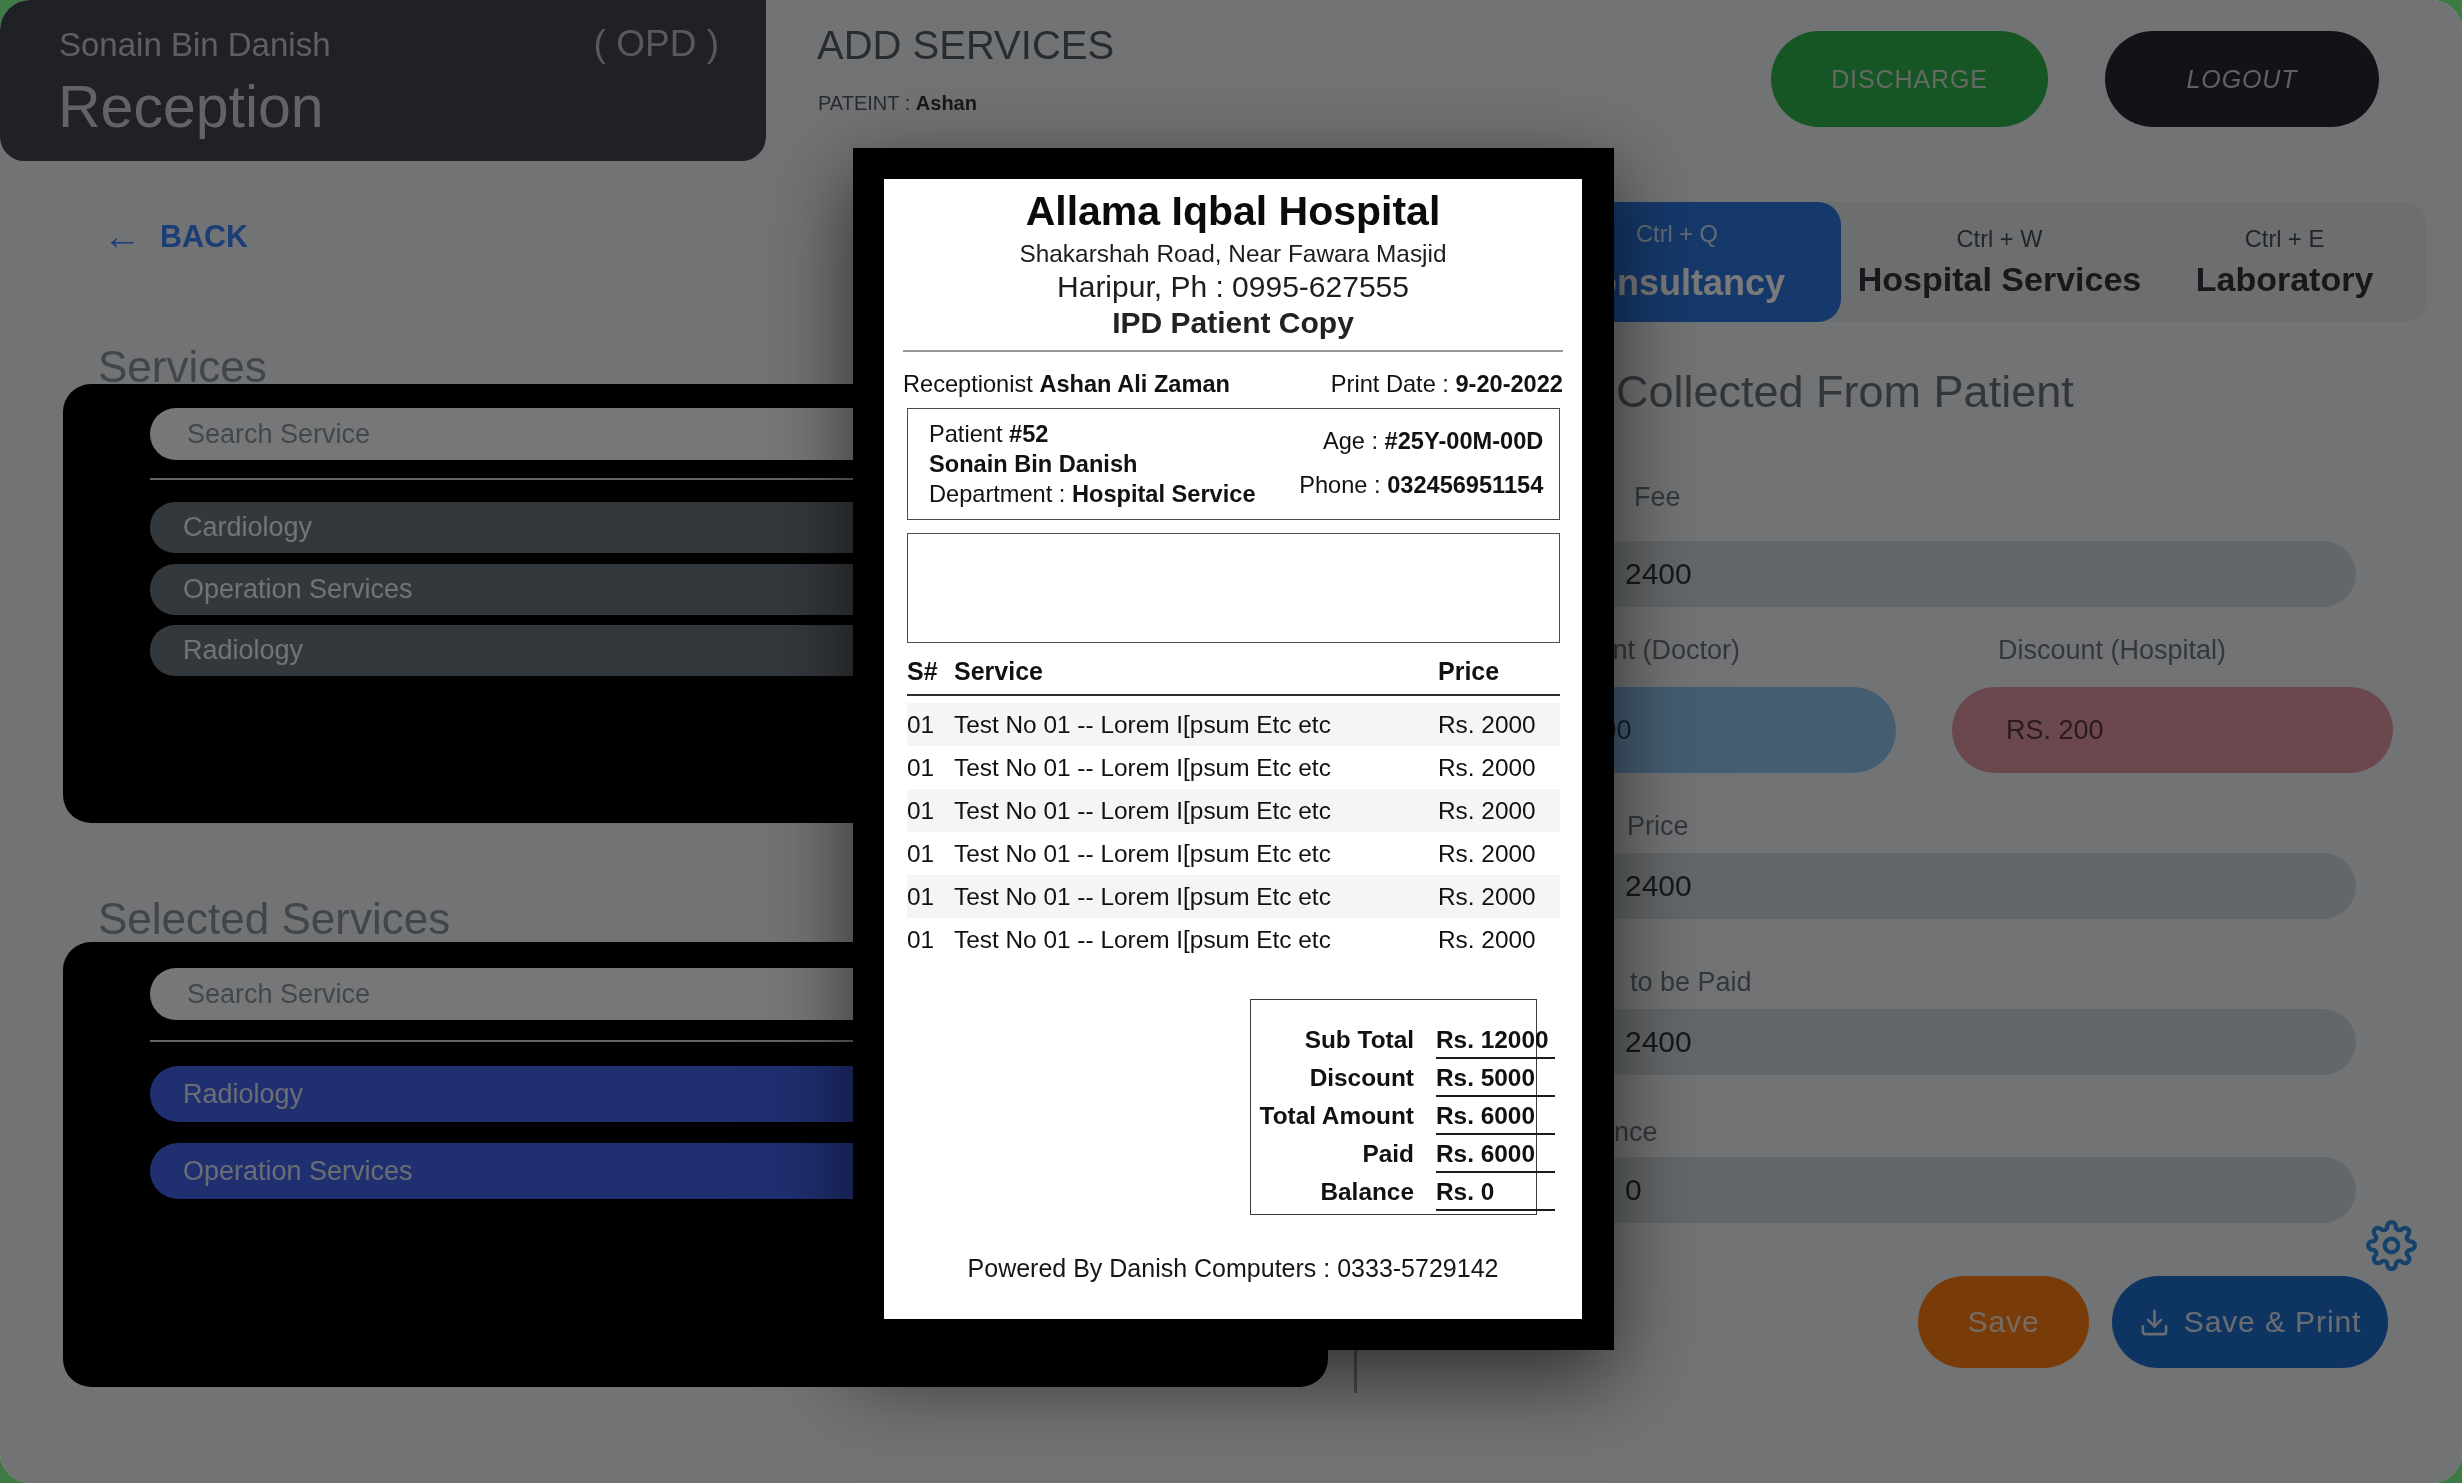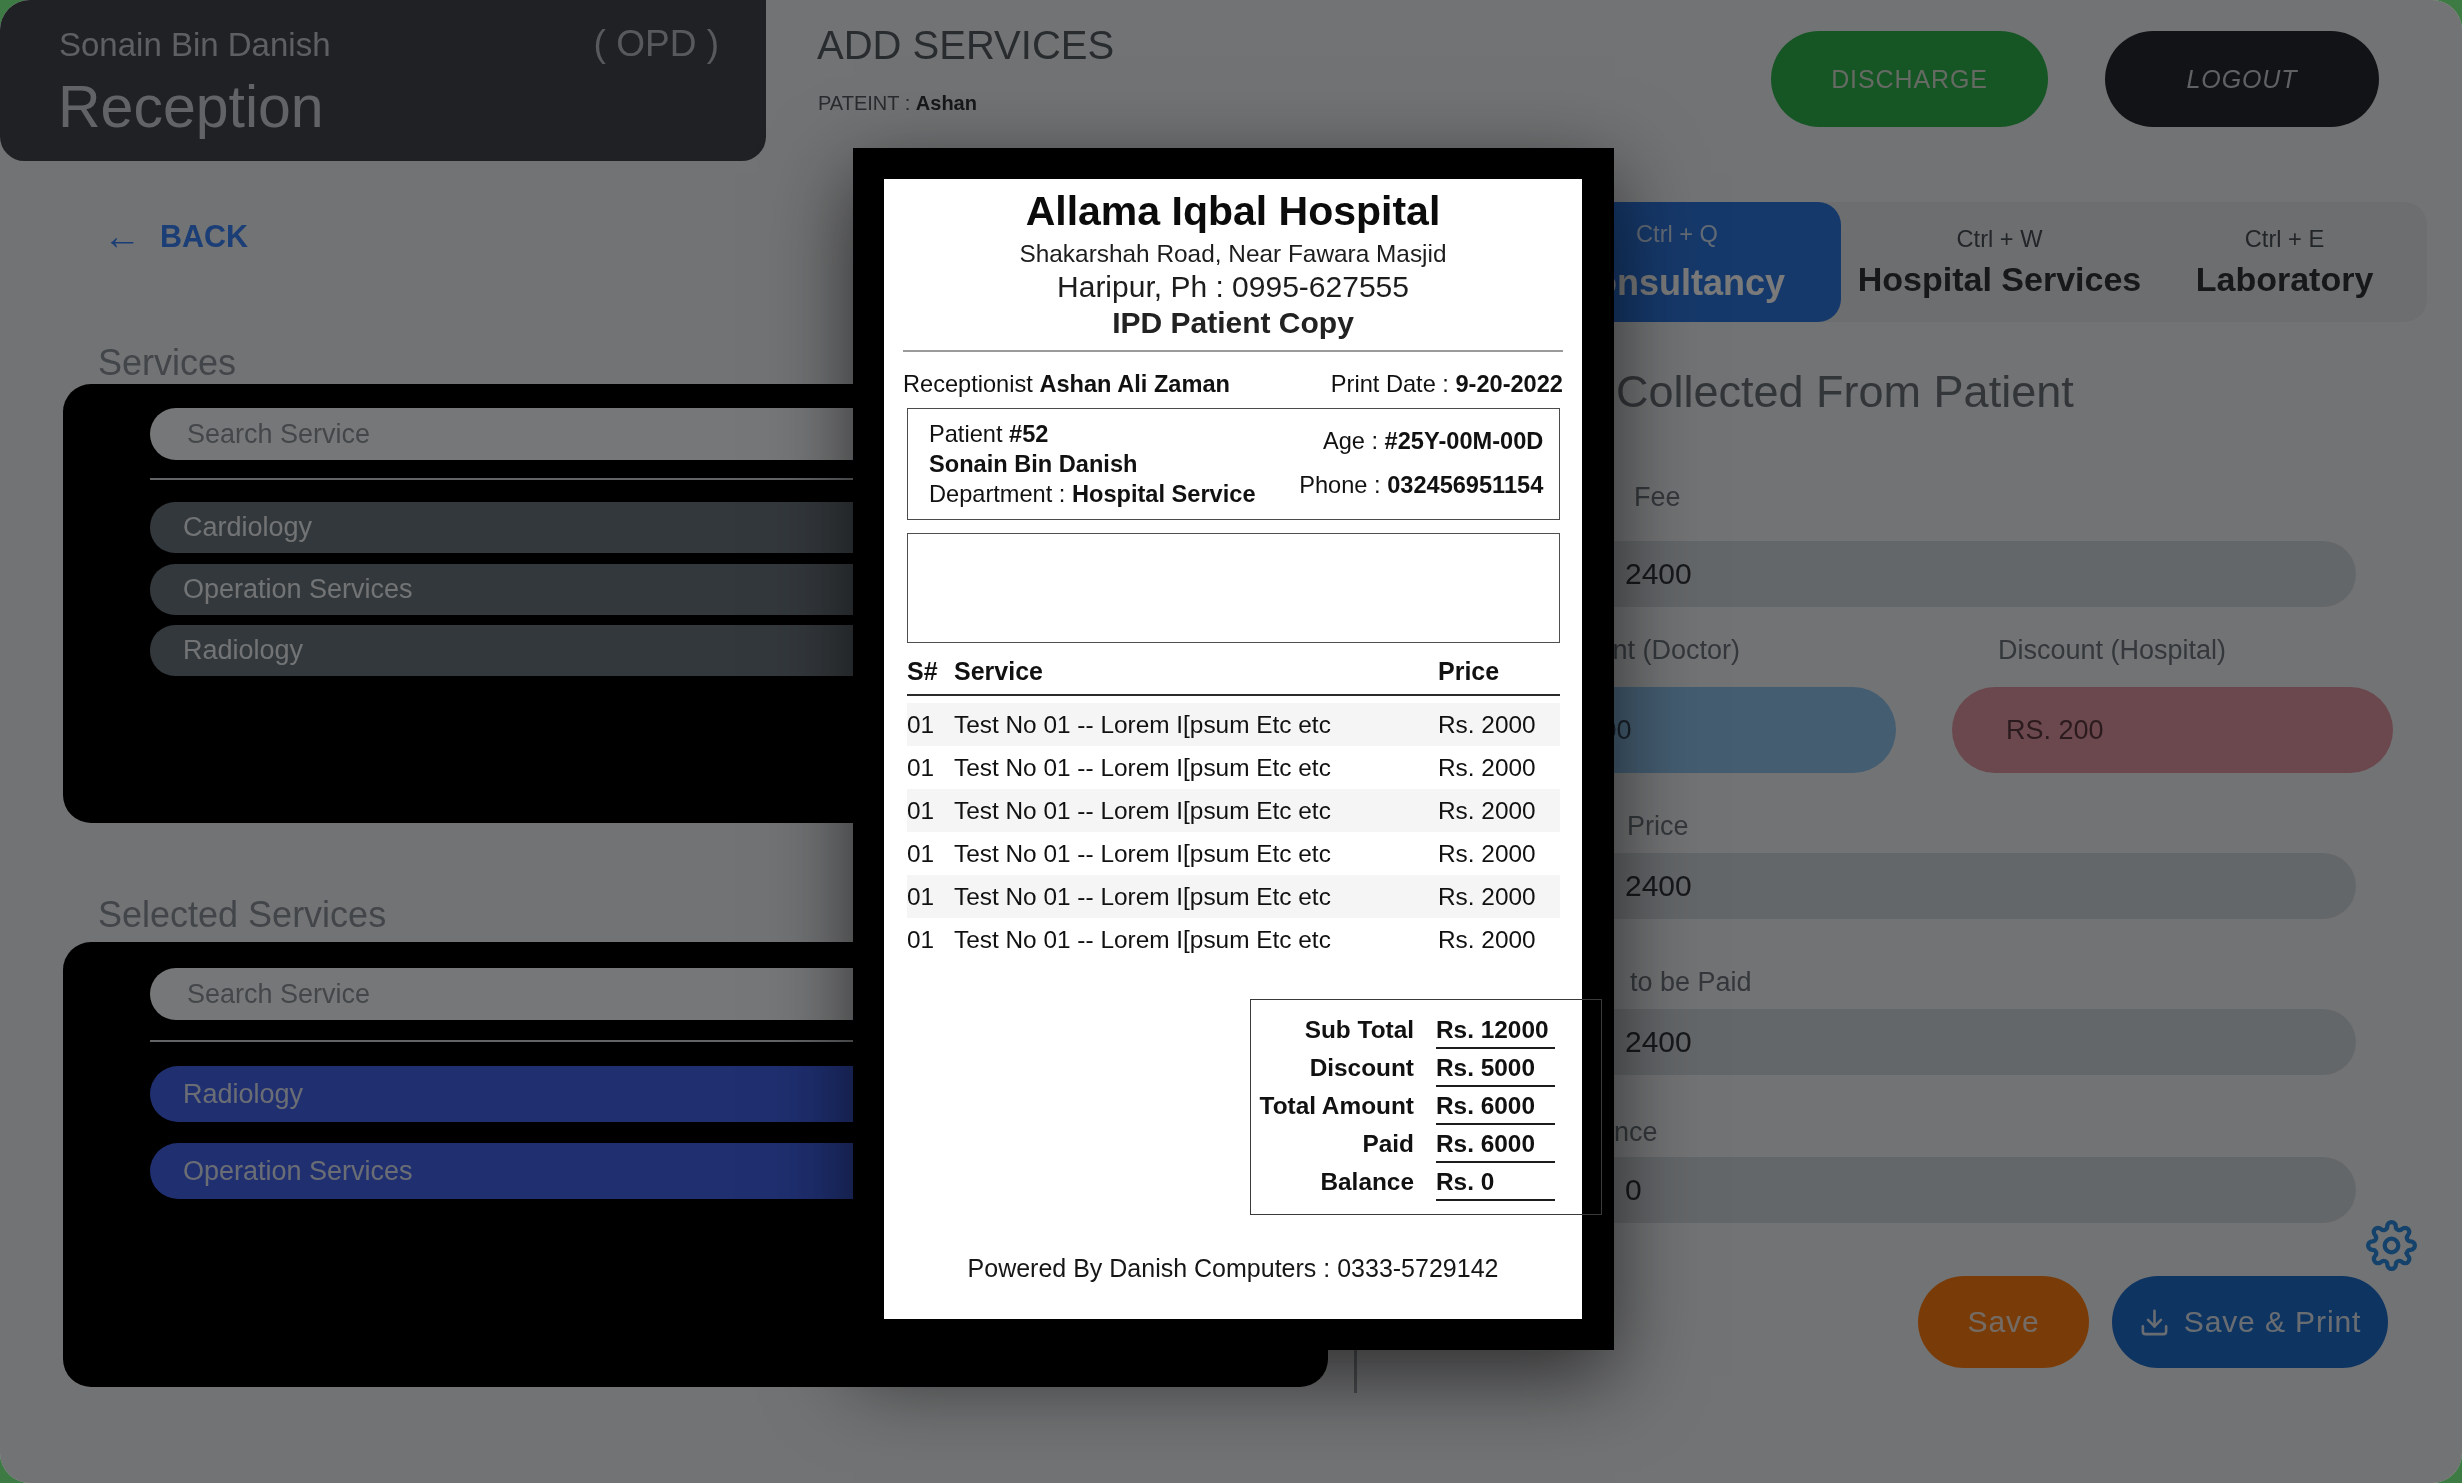--- a/index.html
+++ b/index.html
@@ -38,21 +38,21 @@
     align-items:center; justify-content:center; gap:7px; cursor:pointer; }
   .tab .shortcut { font-size:23.6px; color:#4a5056; }
   .tab .tab-label { font-size:34px; font-weight:700; color:#2f3338; }
   .tab.active { left:30px; width:328px; background:#2f78e0; border-radius:23px;gap:14px; }
   .tab.active .shortcut { color:#cfdff5; }
   .tab.active .tab-label { color:#ffffff; font-size:36px; }
   .tab.t2 { left:370px; width:293px; }
   .tab.t3 { left:675px; width:253px; }
 
   
-  .panel-heading { position:absolute; left:98px; font-size:36px; color:#8a9098; }
+  .panel-heading { position:absolute; left:98px; font-size:44px; color:#8a9098; }
   .svc-heading { top:342px; }
   .sel-heading { top:894px; }
   .card { position:absolute; left:63px; width:1265px; background:#000000; border-radius:28px; }
   .svc-card { top:384px; height:439px; }
   .sel-card { top:942px; height:445px; }
   .search-pill { position:absolute; left:87px; width:1213px; height:52px;
     background:#f7f9fa; border-radius:26px; display:flex; align-items:center;
     padding-left:37px; font-size:27px; color:#8d949b; }
   .card-divider { position:absolute; left:87px; width:1178px; height:1.7px; background:#ccd1d6; }
   .pill-list { position:absolute; left:87px; width:1213px; }
@@ -113,22 +113,22 @@
   .tbl-head { position:relative; height:37px; font-size:25px; font-weight:700; }
   .th-sno { position:absolute; left:0; }
   .th-service { position:absolute; left:47px; }
   .th-price { position:absolute; left:531px; }
   .tbl-hr { height:1.7px; background:#2b2b2b; margin-bottom:7px; }
   .t-row { position:relative; height:43px; font-size:24.4px; }
   .rows-wrap > .t-row:nth-child(odd) { background:#f5f5f6; }
   .td-sno { position:absolute; left:0; top:7.9px; }
   .td-service { position:absolute; left:47px; top:7.9px; }
   .td-price { position:absolute; left:531px; top:7.9px; }
-  .totals { position:absolute; top:820px; left:366px; width:352px; height:216px;
-    border:1.7px solid #3a3a3a; padding-top:16px; }
+  .totals { position:absolute; top:820px; left:366px; width:287px; height:216px;
+    border:1.7px solid #3a3a3a; padding-top:26px; }
   .trow { position:relative; height:38px; font-size:24.4px; }
   .tlabel { position:absolute; left:0; width:163px; text-align:right; font-weight:700; }
   .tval { position:absolute; left:185px; min-width:119px; font-weight:700;
     border-bottom:2.6px solid #1c1c1c; padding-bottom:2.6px; }
   .r-footer { position:absolute; top:1075px; width:100%; text-align:center;
     font-size:25px; color:#161616; }
 </style>
 </head>
 <body>
 

